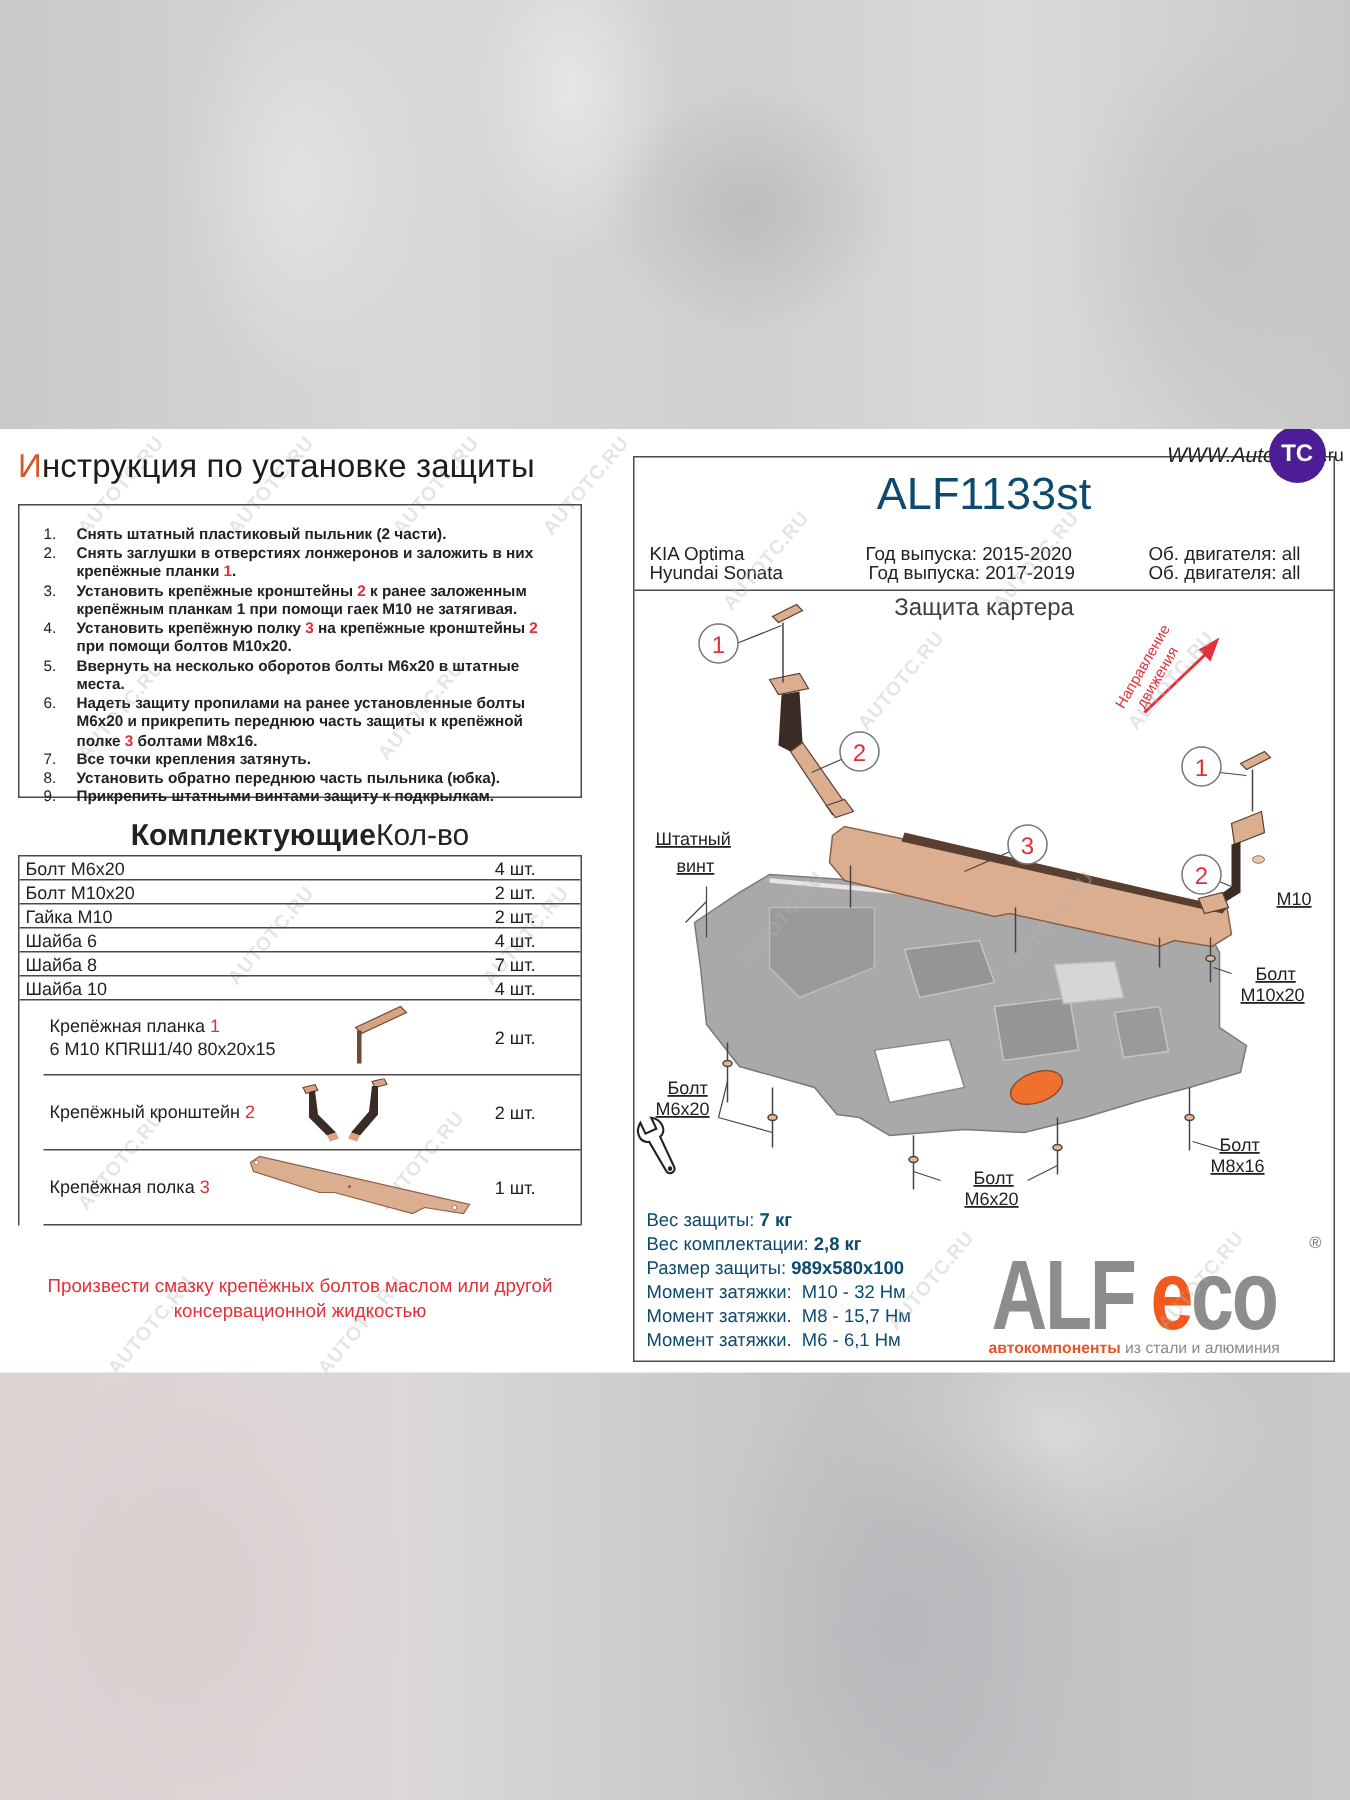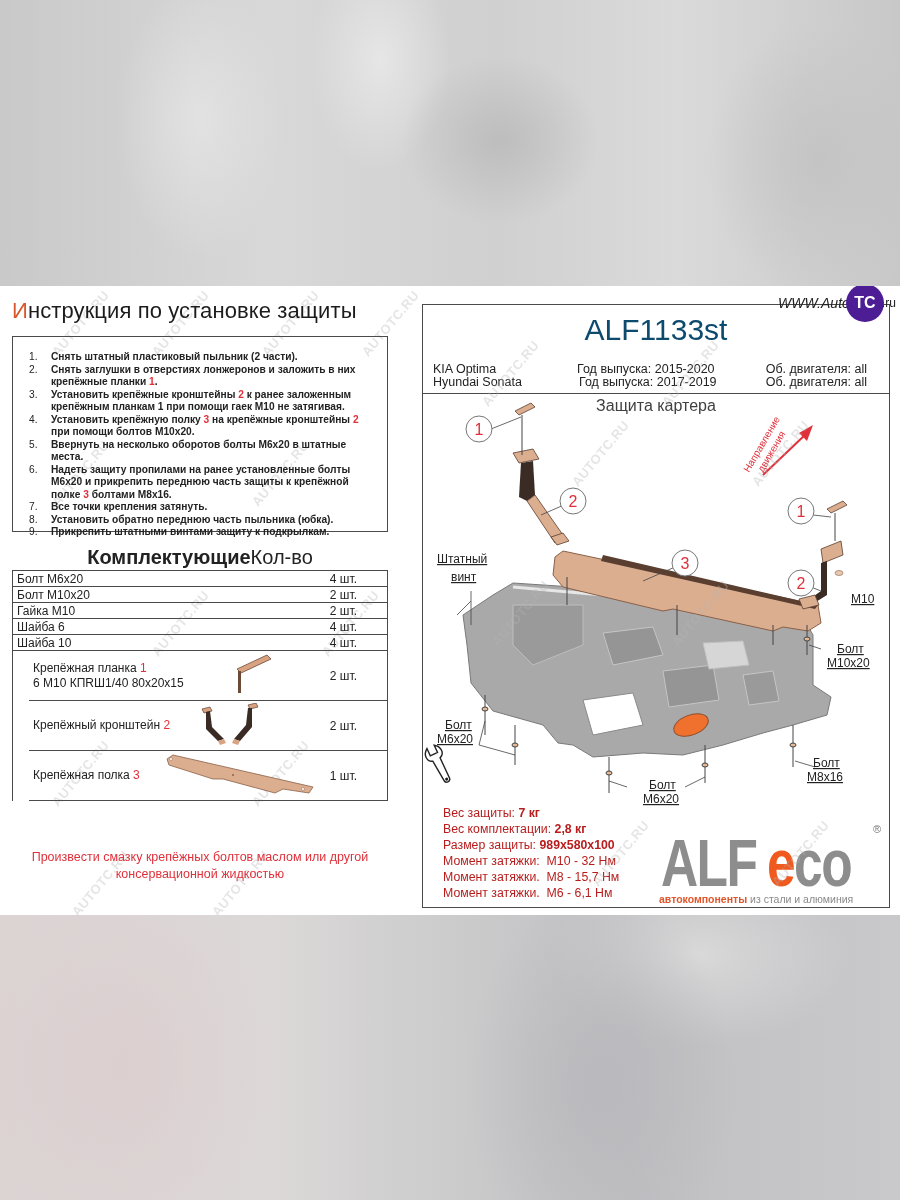--- a/index.html
+++ b/index.html
@@ -103,21 +103,21 @@
   .veh.c3 { right: 22px; text-align: right; }
   .right-sep { position: absolute; left: 0; top: 88px; width: 100%; border-top: 1.5px solid #4a4a4a; }
   .subtitle {
     position: absolute; left: 0; top: 92px; width: 100%; text-align: center;
     font-size: 16px; color: #404040;
   }
   .diagram { position: absolute; left: 0; top: 0; width: 465px; height: 600px; }
   .callout-label { font-family: "Liberation Sans", sans-serif; }
 
   .specs {
-    position: absolute; left: 20px; top: 500px; font-size: 12.3px; line-height: 16px; color: #b91c1c;
+    position: absolute; left: 8px; top: 500px; font-size: 12.3px; line-height: 16px; color: #0c4a6e;
   }
   .specs b { font-weight: bold; }
   .brand {
     position: absolute; left: 232px; top: 526px; width: 230px; height: 76px;
   }
   .brand .alf {
     position: absolute; left: 6px; top: -6px; font-size: 66px; font-weight: bold;
     color: #8d8d8d; letter-spacing: -2px; transform: scaleX(0.78); transform-origin: left top;
     font-family: "Liberation Sans", sans-serif;
   }
@@ -210,20 +210,24 @@
         <span>Болт М10х20</span>
         <span class="qty">2 шт.</span>
       </div>
     <div class="prow">
         <span>Гайка М10</span>
         <span class="qty">2 шт.</span>
       </div>
     <div class="prow">
         <span>Шайба 6</span>
         <span class="qty">4 шт.</span>
+      </div>
+    <div class="prow">
+        <span>Шайба 8</span>
+        <span class="qty">7 шт.</span>
       </div>
     <div class="prow">
         <span>Шайба 10</span>
         <span class="qty">4 шт.</span>
       </div>
 
     <div class="prow big">
       <span class="lbl"><span>Крепёжная планка </span><span class="red">1</span><br><span>6 М10 КПRШ1/40 80х20х15</span></span>
       <span class="pic">
         <svg width="120" height="46" viewBox="0 0 120 46">

